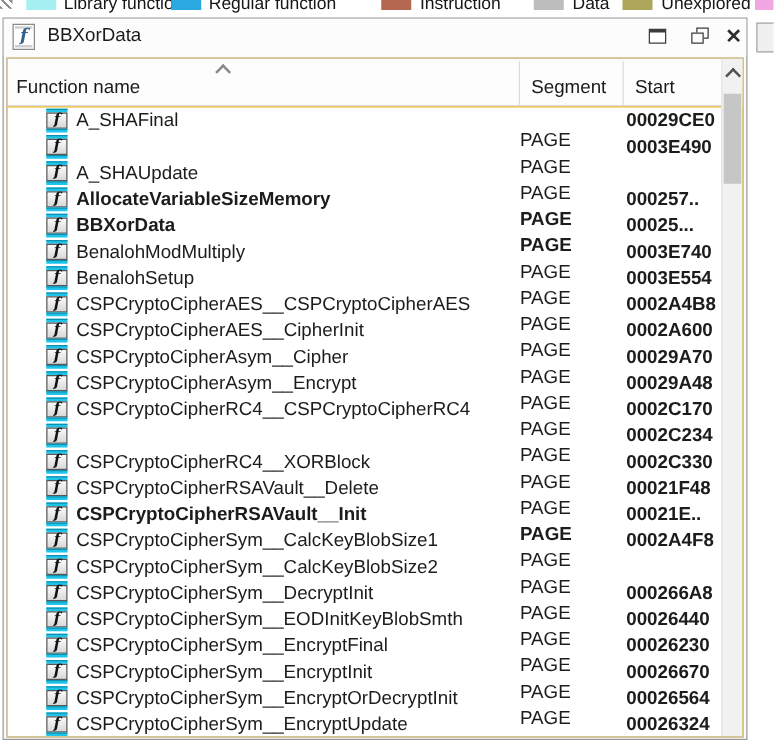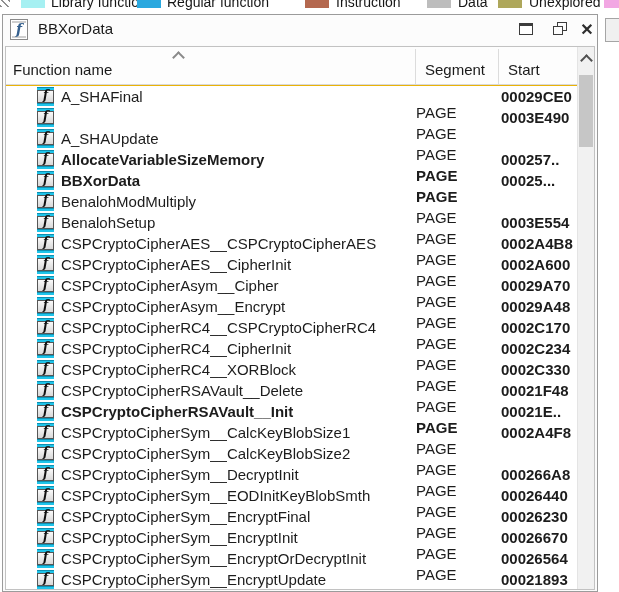--- a/index.html
+++ b/index.html
@@ -204,20 +204,21 @@
 
   <div class="frow">
     <div class="ficon">
       <div class="cy t"></div>
       <div class="box"></div>
       <div class="glyph">f</div>
       <div class="cy b"></div>
     </div>
     <div class="fname">BenalohModMultiply</div>
     <div class="fseg">PAGE</div>
+    <div class="fstart">0003E740</div>
   </div>
 
   <div class="frow">
     <div class="ficon">
       <div class="cy t"></div>
       <div class="box"></div>
       <div class="glyph">f</div>
       <div class="cy b"></div>
     </div>
     <div class="fname">BenalohSetup</div>
@@ -285,21 +286,20 @@
     <div class="fstart">0002C170</div>
   </div>
 
   <div class="frow">
     <div class="ficon">
       <div class="cy t"></div>
       <div class="box"></div>
       <div class="glyph">f</div>
       <div class="cy b"></div>
     </div>
-    <div class="fname">CSPCryptoCipherRC4__CipherInit</div>
     <div class="fseg">PAGE</div>
     <div class="fstart">0002C234</div>
   </div>
 
   <div class="frow">
     <div class="ficon">
       <div class="cy t"></div>
       <div class="box"></div>
       <div class="glyph">f</div>
       <div class="cy b"></div>
@@ -418,21 +418,21 @@
 
   <div class="frow">
     <div class="ficon">
       <div class="cy t"></div>
       <div class="box"></div>
       <div class="glyph">f</div>
       <div class="cy b"></div>
     </div>
     <div class="fname">CSPCryptoCipherSym__EncryptUpdate</div>
     <div class="fseg">PAGE</div>
-    <div class="fstart">00021893</div>
+    <div class="fstart">00026324</div>
   </div>
 </div>
 
       <div class="vscroll">
         <div class="scroll-up"></div>
         <div class="scroll-thumb"></div>
       </div>
     </div>
   </div>
 

